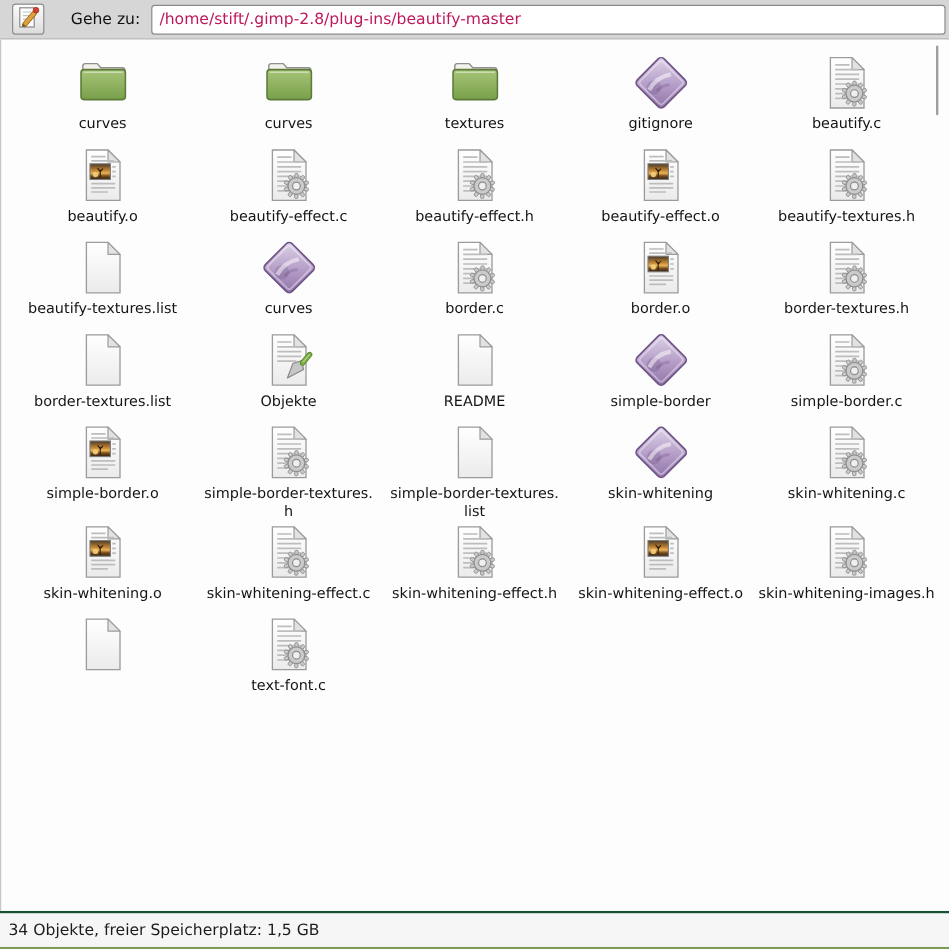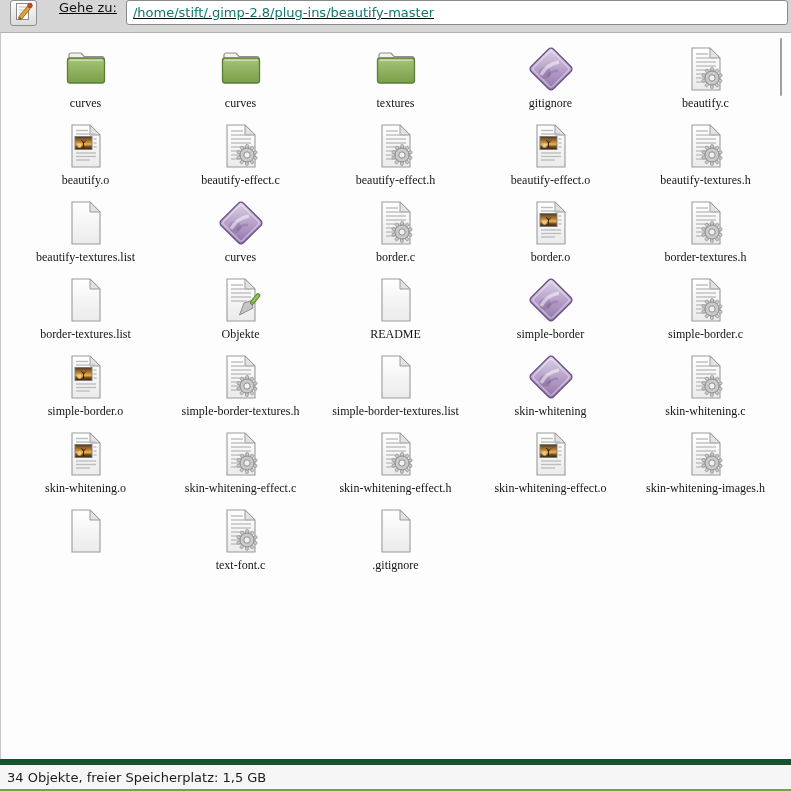--- a/index.html
+++ b/index.html
@@ -2,39 +2,39 @@
 <html><head>
 <meta charset="utf-8">
 <style>
   * { box-sizing: border-box; margin: 0; padding: 0; }
   html,body { width:791px; height:791px; }
   body { font-family:"DejaVu Sans", sans-serif; background:#fff; }
   .window { width:791px; height:791px; display:flex; flex-direction:column; background:#fff; border-bottom:2px solid #7d9b52; }
 
   
   .toolbar { height:33px; flex:0 0 33px; background:#d6d6d6; border-bottom:1px solid #b2b2b2;
-             display:flex; align-items:flex-start; padding:0 2px 0 10px;text-decoration:underline; }
+             display:flex; align-items:center; padding:0 2px 0 10px; }
   .edit-btn { width:27px; height:26px; border:1px solid #8f8f8f; border-radius:3px;
               background:linear-gradient(#fcfcfc,#dcdcdc); display:flex; align-items:center; justify-content:center; cursor:pointer; }
   .goto-label { font-size:13px; color:#111; margin-left:22px; white-space:nowrap; }
   .path-input { flex:1; height:25px; margin-left:9px; margin-right:1px; border:1px solid #8a8a8a; border-radius:3px;
-                background:#fff; font-family:"DejaVu Sans", sans-serif; font-size:13px; color:#0f766e; padding:0 6px; outline:none; }
+                background:#fff; font-family:"DejaVu Sans", sans-serif; font-size:13px; color:#be185d; padding:0 6px; outline:none; }
 
   
   .iconview { flex:1 1 auto; background:#fdfdfd; border-left:1px solid #c6c6c6; position:relative; overflow:hidden; }
   .file-grid { display:grid; grid-template-columns:repeat(5,155px); align-content:start; padding:10px 0 0 7px; }
   .file-item { display:flex; flex-direction:column; align-items:center; min-height:77px; padding-top:2px; cursor:default; }
   .file-icon { width:48px; height:48px; flex:0 0 48px; }
   .file-icon svg { width:48px; height:48px; display:block; }
   .file-label { margin-top:3px; font-size:12px; line-height:15px; text-align:center; max-width:148px;
-                color:#141414; overflow-wrap:break-word;font-family:Liberation Serif, serif; }
+                color:#141414; overflow-wrap:break-word; }
   .scroll-thumb { position:absolute; top:5px; right:9px; width:2px; height:58px; background:#9f9f9f; border-radius:1px; }
 
   
-  .statusbar { height:30px; flex:0 0 30px; background:#f6f6f6; border-top:6px solid #14532d;
+  .statusbar { height:30px; flex:0 0 30px; background:#f6f6f6; border-top:2px solid #14532d;
                display:flex; align-items:center; padding-left:7px; }
   .status-text { font-size:13px; color:#1c1c1c; }
 </style>
 </head>
 <body>
 
 <div class="window">
 
   <div class="toolbar">
     <button class="edit-btn">
@@ -941,35 +941,20 @@
               <rect x="28.7" y="22.6" width="2.8" height="4.8" rx="1" fill="#cacaca" stroke="#8d8d8d" stroke-width="0.7" transform="rotate(216 30 33)"></rect>
               <rect x="28.7" y="22.6" width="2.8" height="4.8" rx="1" fill="#cacaca" stroke="#8d8d8d" stroke-width="0.7" transform="rotate(252 30 33)"></rect>
               <rect x="28.7" y="22.6" width="2.8" height="4.8" rx="1" fill="#cacaca" stroke="#8d8d8d" stroke-width="0.7" transform="rotate(288 30 33)"></rect>
               <rect x="28.7" y="22.6" width="2.8" height="4.8" rx="1" fill="#cacaca" stroke="#8d8d8d" stroke-width="0.7" transform="rotate(324 30 33)"></rect>
               <circle cx="30" cy="33" r="7" fill="#cacaca" stroke="#8d8d8d" stroke-width="1"></circle>
               <circle cx="30" cy="33" r="3.2" fill="#efefef" stroke="#8d8d8d" stroke-width="1"></circle>
             </svg>
           </span>
           <span class="file-label">text-font.<wbr>c</span>
         </div>
-        <div class="file-item">
-          <span class="file-icon">
-            <svg viewBox="0 0 48 48">
-              <defs>
-                <linearGradient id="pg" x1="0" y1="0" x2="0" y2="1">
-                  <stop offset="0" stop-color="#ffffff"></stop>
-                  <stop offset="1" stop-color="#ebebeb"></stop>
-                </linearGradient>
-              </defs>
-              <path d="M10 3 H28 L38 13 V45 H10 Z" fill="url(#pg)" stroke="#9b9b9b" stroke-width="1.1"></path>
-              <path d="M28 3 L28 13 H38 Z" fill="#e2e2e2" stroke="#9b9b9b" stroke-width="1" stroke-linejoin="round"></path>
-            </svg>
-          </span>
-          <span class="file-label">.<wbr>gitignore</span>
-        </div>
       </div>
     <div class="scroll-thumb"></div>
   </div>
 
   <div class="statusbar">
     <span class="status-text">34 Objekte, freier Speicherplatz: 1,5 GB</span>
   </div>
 
 </div>
 

